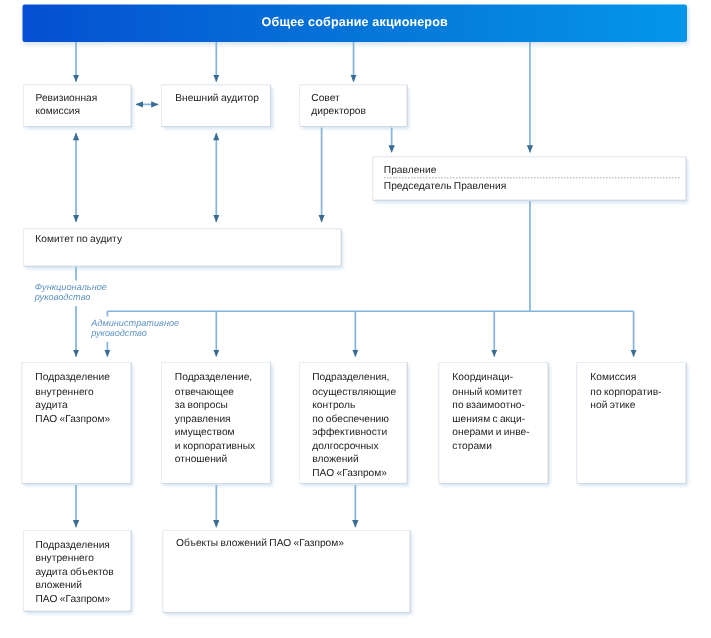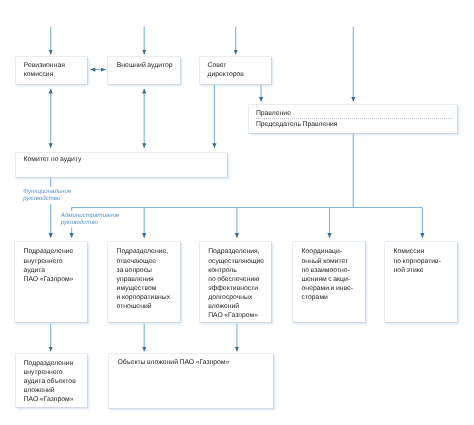--- a/index.html
+++ b/index.html
@@ -84,20 +84,23 @@
       <path d="M236.9 207.5 L236.9 237.8" marker-end="url(#ah)"></path>
       <path d="M329.5 207.5 L329.5 237.8" marker-end="url(#ah)"></path>
       <path d="M422.4 207.5 L422.4 237.8" marker-end="url(#ah)"></path>
 
       <path d="M50.7 323.4 L50.7 351.5" marker-end="url(#ah)"></path>
       <path d="M144.2 323.4 L144.2 351.5" marker-end="url(#ah)"></path>
       <path d="M236.9 323.4 L236.9 351.5" marker-end="url(#ah)"></path>
     </g>
   </svg>
 
+  <div id="header">
+    <div class="t">Общее собрание акционеров</div>
+  </div>
 
   <div class="node" style="left:14.7px;top:56px;width:73.3px;height:29.3px;">
     <div class="txt" style="left:8px;top:4.3px;">Ревизионная
 комиссия</div>
   </div>
   <div class="node" style="left:107.4px;top:56px;width:73.4px;height:29.3px;">
     <div class="txt" style="left:8.4px;top:4.3px;">Внешний аудитор</div>
   </div>
   <div class="node" style="left:198.5px;top:56px;width:73.4px;height:29.3px;">
     <div class="txt" style="left:8px;top:4.3px;">Совет

